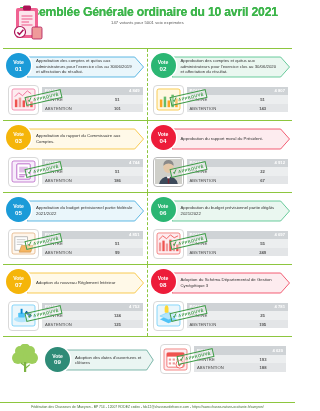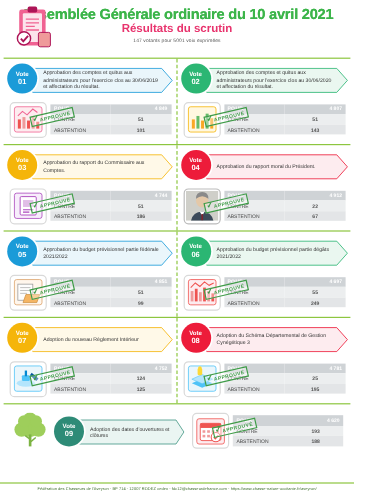--- a/index.html
+++ b/index.html
@@ -160,21 +160,20 @@
           <line x1="13.5" y1="14" x2="24.5" y2="14"></line>
           <line x1="13.5" y1="17" x2="21" y2="17"></line>
           <line x1="13.5" y1="20" x2="24.5" y2="20"></line>
         </g>
         <circle cx="12" cy="27" r="5.5" fill="#fff" stroke="#ad1457" stroke-width="1.2"></circle>
         <path d="M9.4 27.2 l2 2.2 l4 -4.6" stroke="#ad1457" stroke-width="1.6" fill="none"></path>
         <rect x="24" y="22" width="10" height="12" rx="1.5" fill="#ef9a9a" stroke="#ad1457" stroke-width="0.8"></rect>
       </svg>
     </div>
     <div class="title">Assemblée Générale ordinaire du 10 avril 2021</div>
-    <div class="subtitle">Résultats du scrutin</div>
     <div class="subsub">147 votants pour 5001 voix exprimées</div>
   </div>
 
   <div class="grid">
 
     <div class="row">
 
       <div class="cell left">
         <div class="banner">
           <div class="badge" style="background:#1b9bd8">

